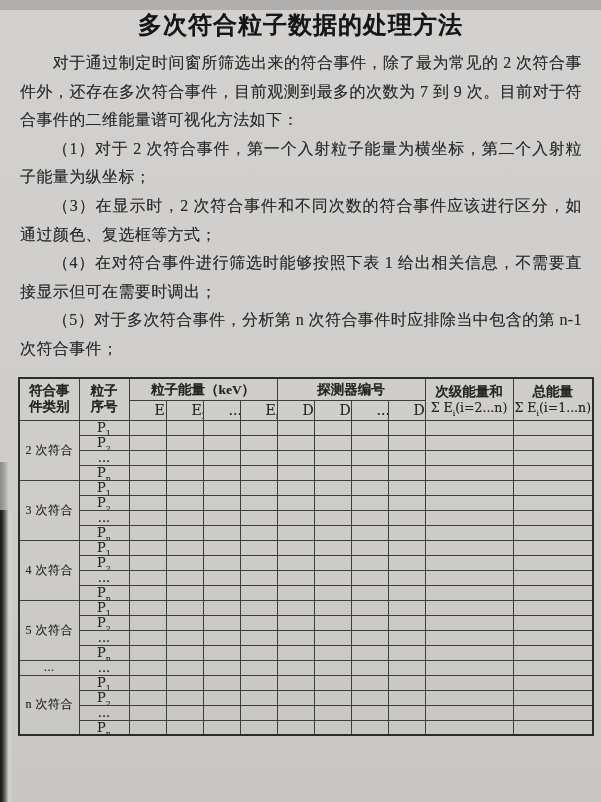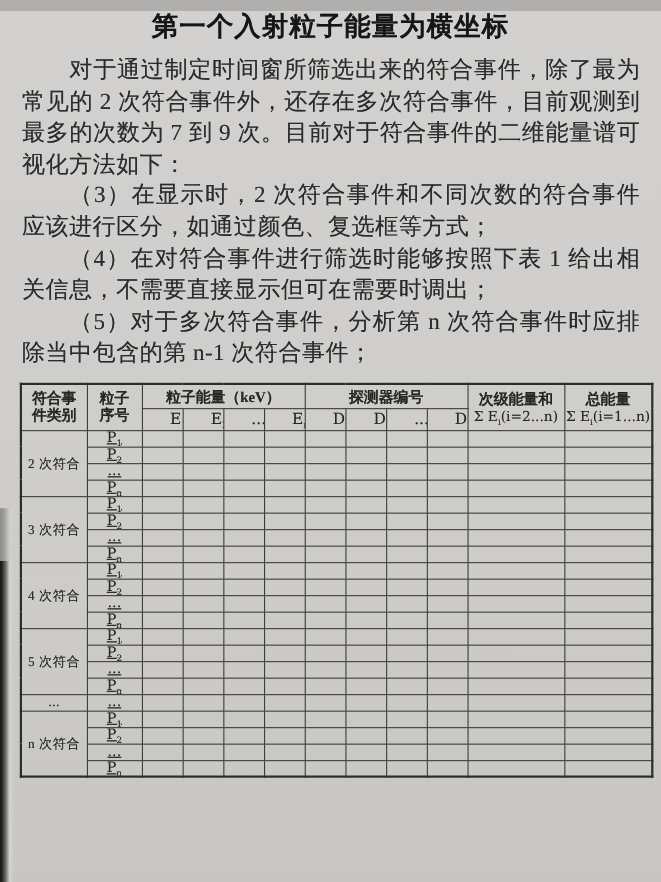--- a/index.html
+++ b/index.html
@@ -25,21 +25,21 @@
     pointer-events:none;
   }
   .title{
     margin:10px 24px 8px;
     font-size:24px;font-weight:700;line-height:31px;
     text-align:center;color:#161616;letter-spacing:1px;
     text-shadow:0 0 .6px rgba(22,22,22,.55);
   }
   .body-text{padding:0 19px 0 20px;}
   .body-text p{
-    margin:0;font-size:21px;line-height:28.6px;
+    margin:0;font-size:16px;line-height:28.6px;
     text-align:justify;text-indent:2.05em;
     letter-spacing:.4px;
     text-shadow:0 0 .5px rgba(43,43,43,.5);
   }
   table.coin-table{
     border-collapse:collapse;table-layout:fixed;
     width:574px;margin:13px 0 0 18px;
     border:2px solid #2c2c2a;
     font-family:"Liberation Serif","DejaVu Serif",serif;
   }
@@ -52,31 +52,32 @@
   }
   .coin-table thead th{font-weight:600;font-size:13.5px;line-height:17px;}
   .coin-table tr.head-1 th{height:21px;}
   .coin-table tr.head-2 td{height:19px;}
   .coin-table .two-line{font-size:13.5px;line-height:16px;}
   .coin-table .formula{font-weight:400;font-size:12.5px;line-height:15px;font-family:"DejaVu Serif","Liberation Serif",serif;}
   .coin-table td.subcol{font-size:14px;font-weight:400;font-family:"DejaVu Serif","Liberation Serif",serif;padding-left:25px;}
   .coin-table tbody tr{height:15px;}
   .coin-table tbody td{font-size:13px;line-height:13px;}
   .coin-table td.group-label{font-size:12px;letter-spacing:.5px;}
-  .coin-table td.p-label{font-family:"DejaVu Serif","Liberation Serif",serif;text-decoration:underline;}
+  .coin-table td.p-label{font-family:"DejaVu Serif","Liberation Serif",serif;}
   sub{font-size:.62em;line-height:0;}
 </style>
 </head>
 <body>
 
 <div class="page">
-  <div class="title">第一个入射粒子能量为横坐标</div>
+  <div class="title">多次符合粒子数据的处理方法</div>
 
   <div class="body-text">
     <p>对于通过制定时间窗所筛选出来的符合事件，除了最为常见的 2 次符合事件外，还存在多次符合事件，目前观测到最多的次数为 7 到 9 次。目前对于符合事件的二维能量谱可视化方法如下：</p>
+    <p>（1）对于 2 次符合事件，第一个入射粒子能量为横坐标，第二个入射粒子能量为纵坐标；</p>
     <p>（3）在显示时，2 次符合事件和不同次数的符合事件应该进行区分，如通过颜色、复选框等方式；</p>
     <p>（4）在对符合事件进行筛选时能够按照下表 1 给出相关信息，不需要直接显示但可在需要时调出；</p>
     <p>（5）对于多次符合事件，分析第 n 次符合事件时应排除当中包含的第 n-1 次符合事件；</p>
   </div>
 
   <table class="coin-table">
     <colgroup>
       <col style="width:60px">
         <col style="width:50px">
       <col style="width:37px">

